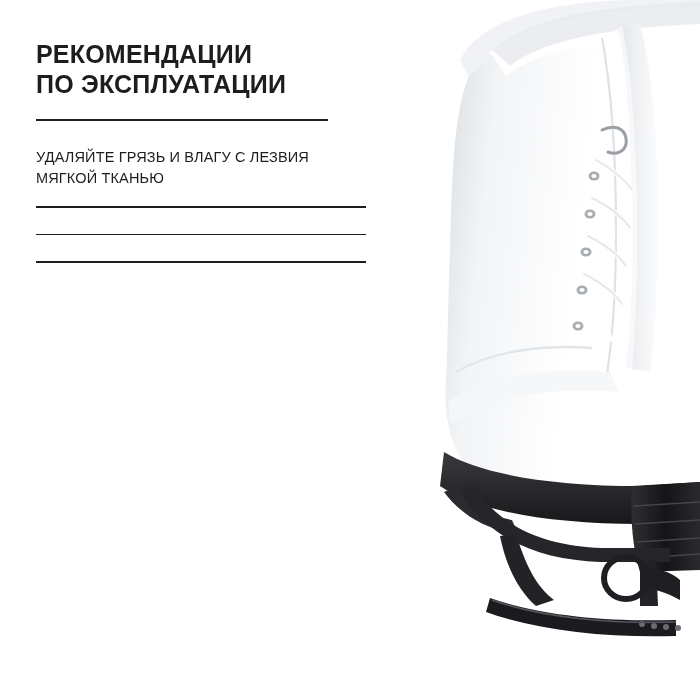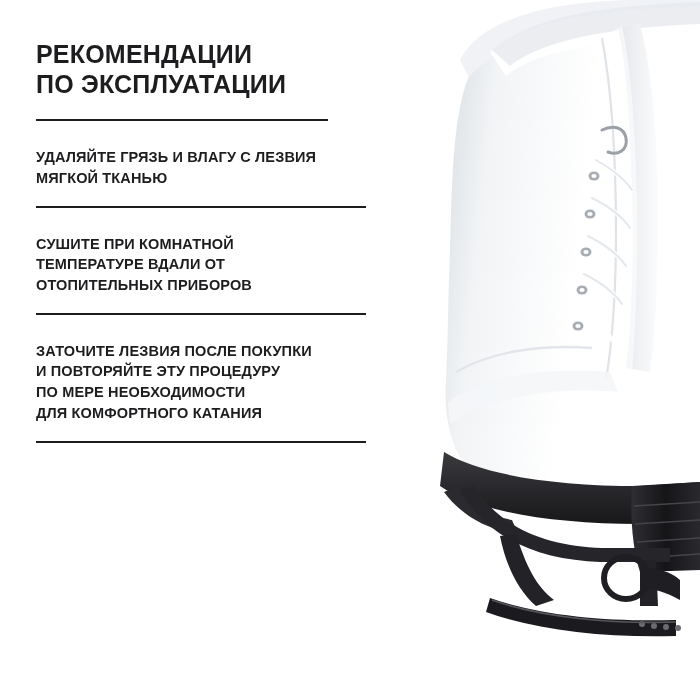--- a/index.html
+++ b/index.html
@@ -56,21 +56,21 @@
     margin-top: 20px;
   }
 
   .tip {
     margin-top: 26px;
   }
 
   .tip-text {
     font-size: 14.5px;
     line-height: 1.42;
-    font-weight: bold;
+    font-weight: normal;
     color: #1d1d1f;
     letter-spacing: 0.15px;
     text-transform: uppercase;
     white-space: pre-line;
   }
 
   .tip .rule {
     margin-top: 18px;
     width: 330px;
     height: 1.5px;
@@ -231,29 +231,22 @@
 ПО ЭКСПЛУАТАЦИИ</h1>
     <div class="rule rule-title"></div>
 
     <div class="tip t1">
       <div class="tip-text">УДАЛЯЙТЕ ГРЯЗЬ И ВЛАГУ С ЛЕЗВИЯ
 МЯГКОЙ ТКАНЬЮ</div>
       <div class="rule"></div>
     </div>
 
     <div class="tip t2">
-      <div class="tip-text">СУШИТЕ ПРИ КОМНАТНОЙ
-ТЕМПЕРАТУРЕ ВДАЛИ ОТ
-ОТОПИТЕЛЬНЫХ ПРИБОРОВ</div>
       <div class="rule"></div>
     </div>
 
 
     <div class="tip t4">
-      <div class="tip-text">ЗАТОЧИТЕ ЛЕЗВИЯ ПОСЛЕ ПОКУПКИ
-И ПОВТОРЯЙТЕ ЭТУ ПРОЦЕДУРУ
-ПО МЕРЕ НЕОБХОДИМОСТИ
-ДЛЯ КОМФОРТНОГО КАТАНИЯ</div>
       <div class="rule"></div>
     </div>
 
   </div>
 </div>
 
 </body></html>

